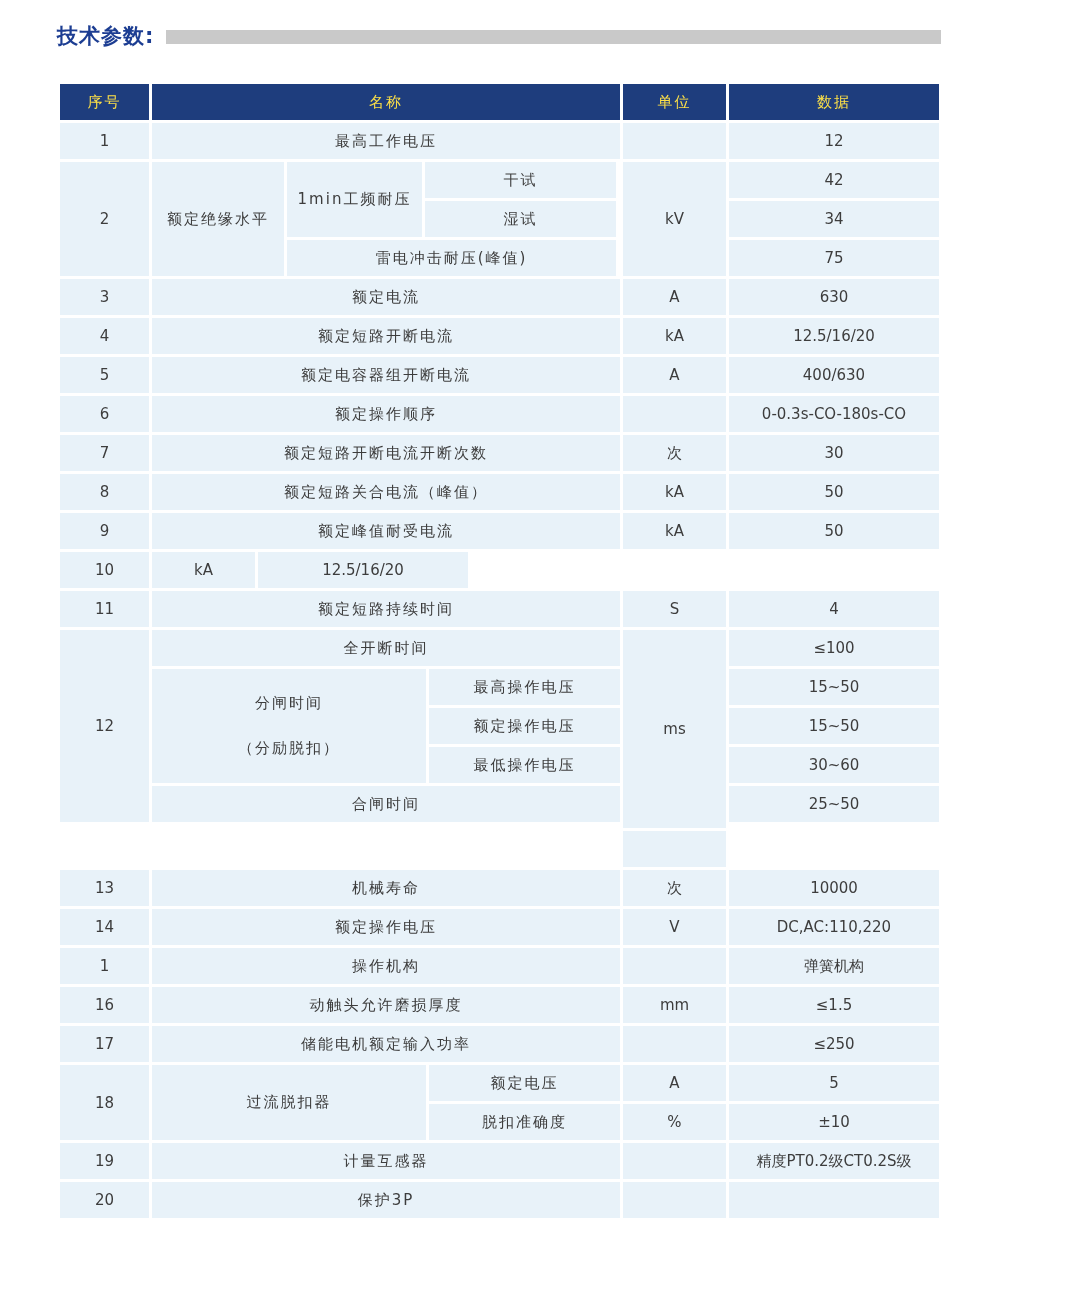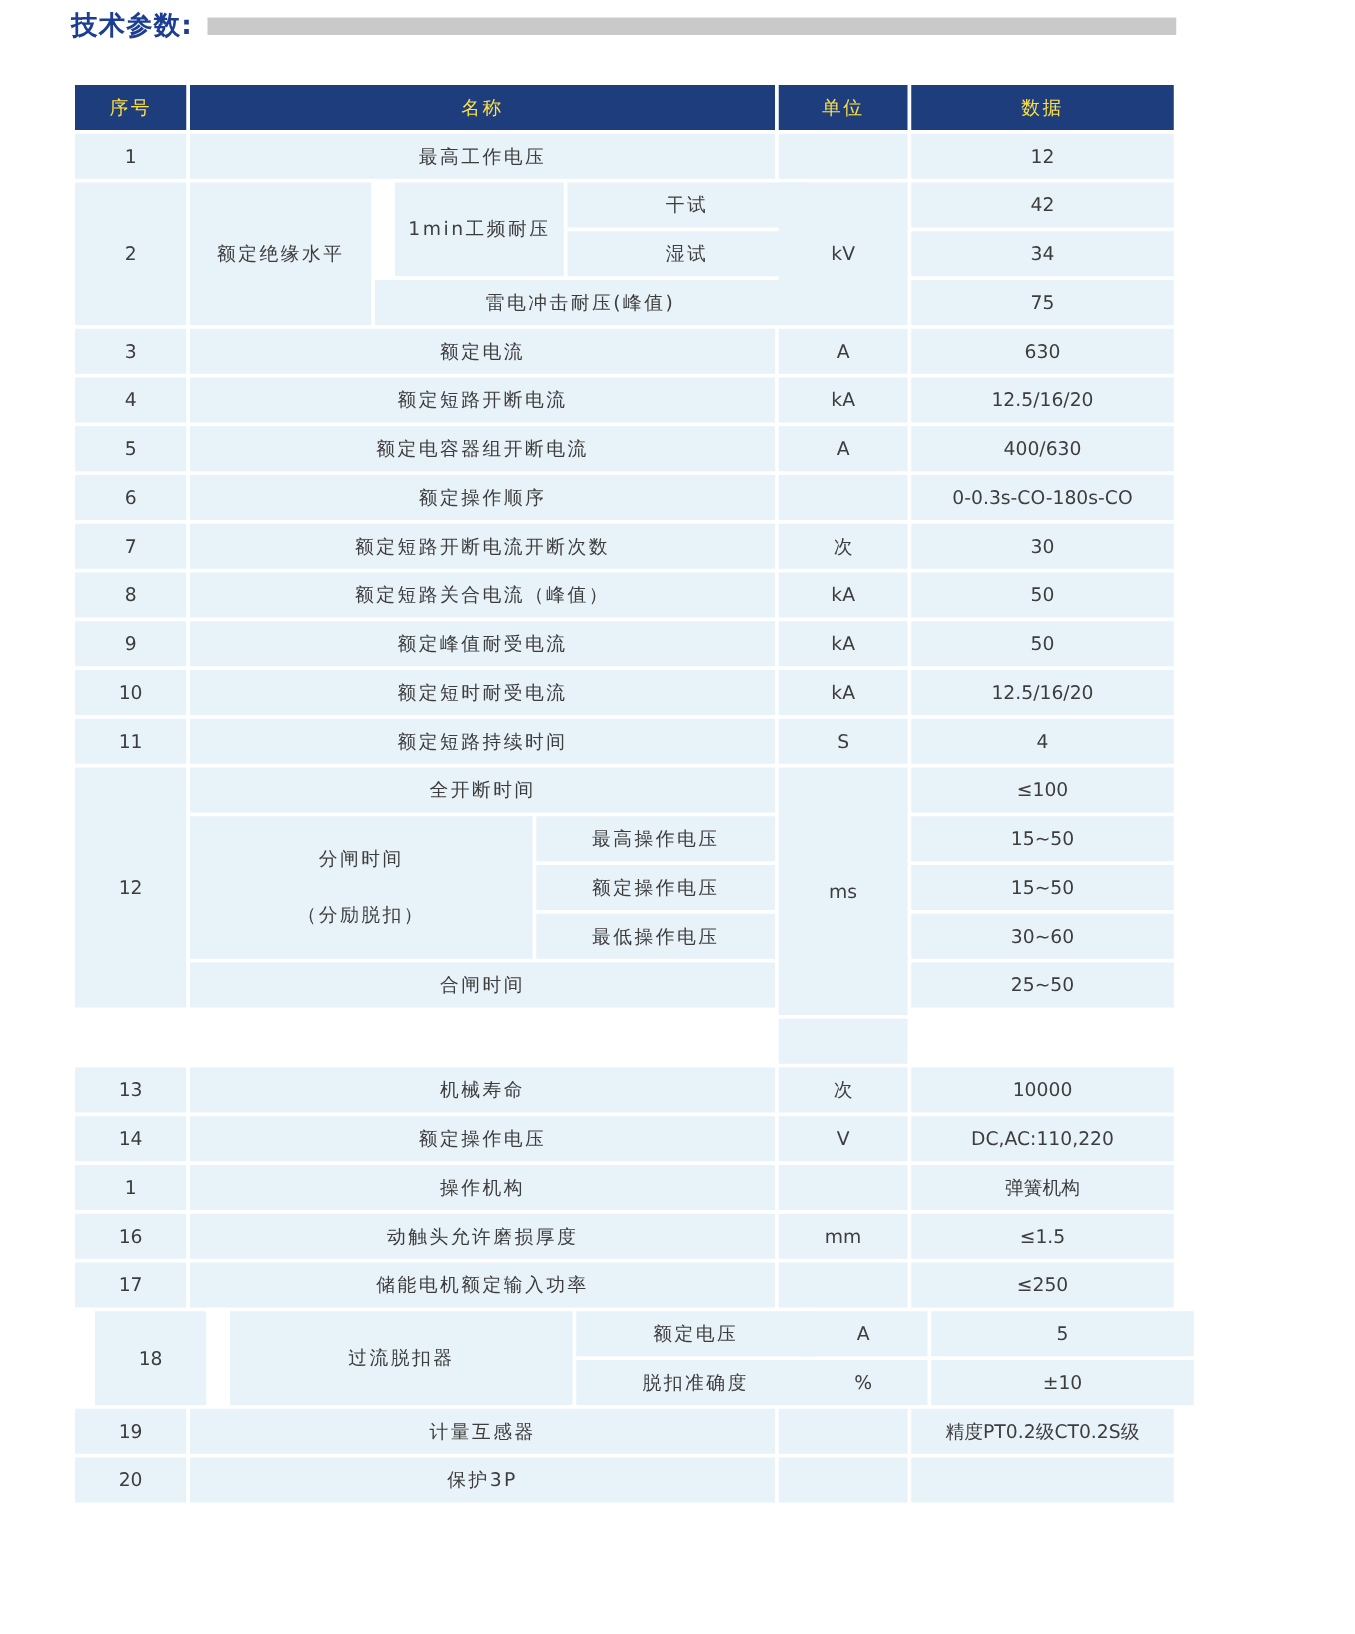--- a/index.html
+++ b/index.html
@@ -3,21 +3,21 @@
 <meta charset="utf-8">
 <style>
   * { margin:0; padding:0; box-sizing:border-box; }
   html,body { background:#ffffff; }
   body {
     width:1084px; min-height:1307px;
     font-family:"DejaVu Sans","Liberation Sans",sans-serif;
     color:#3d3d3d;
     overflow:hidden;
   }
-  .page { width:1084px; min-height:1307px; padding-top:6px; }
+  .page { width:1084px; min-height:1307px; padding-top:22px; }
 
   
   .title-row { display:flex; align-items:center; margin-left:57px; width:884px; }
   .title {
     font-size:21px; font-weight:bold; color:#1c3d92;
     letter-spacing:1px; white-space:nowrap;
   }
   .title-bar { flex:1; height:14px; background:#c9c9c9; margin-left:12px; margin-top:2px; }
 
   
@@ -35,23 +35,23 @@
     display:flex; align-items:center; justify-content:center;
     flex-shrink:0; text-align:center;
   }
   .cjk { letter-spacing:2px; }
 
   .num  { width:89px; }
   .name { width:468px; }
   .unit { width:103px; }
   .data { width:210px;text-align:right; }
 
-  .w135 { width:135px; } .w136 { width:145px; } .w191 { width:191px; }
+  .w135 { width:135px; } .w136 { width:132px; } .w191 { width:191px; }
   .w274 { width:274px; } .w329 { width:329px; }
-  .h36 { height:36px; } .h75 { height:75px;margin-left:16px; } .h114 { height:114px; }
+  .h36 { height:36px; } .h75 { height:75px; } .h114 { height:114px; }
   .h153 { height:198px; } .h192 { height:192px; }
 
   .vstack { display:flex; flex-direction:column; gap:3px; flex-shrink:0; }
   .hstack { display:flex; gap:3px; flex-shrink:0; }
 
   .twoline { flex-direction:column; gap:26px; }
 </style>
 </head>
 <body>
 
@@ -135,21 +135,20 @@
           <div class="cell data h36">50</div>
         </div>
         <div class="trow">
           <div class="cell num h36">9</div>
           <div class="cell name h36 cjk">额定峰值耐受电流</div>
           <div class="cell unit h36">kA</div>
           <div class="cell data h36">50</div>
         </div>
         <div class="trow">
           <div class="cell num h36">10</div>
-          <div class="cell name h36 cjk">额定短时耐受电流</div>
           <div class="cell unit h36">kA</div>
           <div class="cell data h36">12.5/16/20</div>
         </div>
         <div class="trow">
           <div class="cell num h36">11</div>
           <div class="cell name h36 cjk">额定短路持续时间</div>
           <div class="cell unit h36">S</div>
           <div class="cell data h36">4</div>
         </div>
         <div class="trow">

